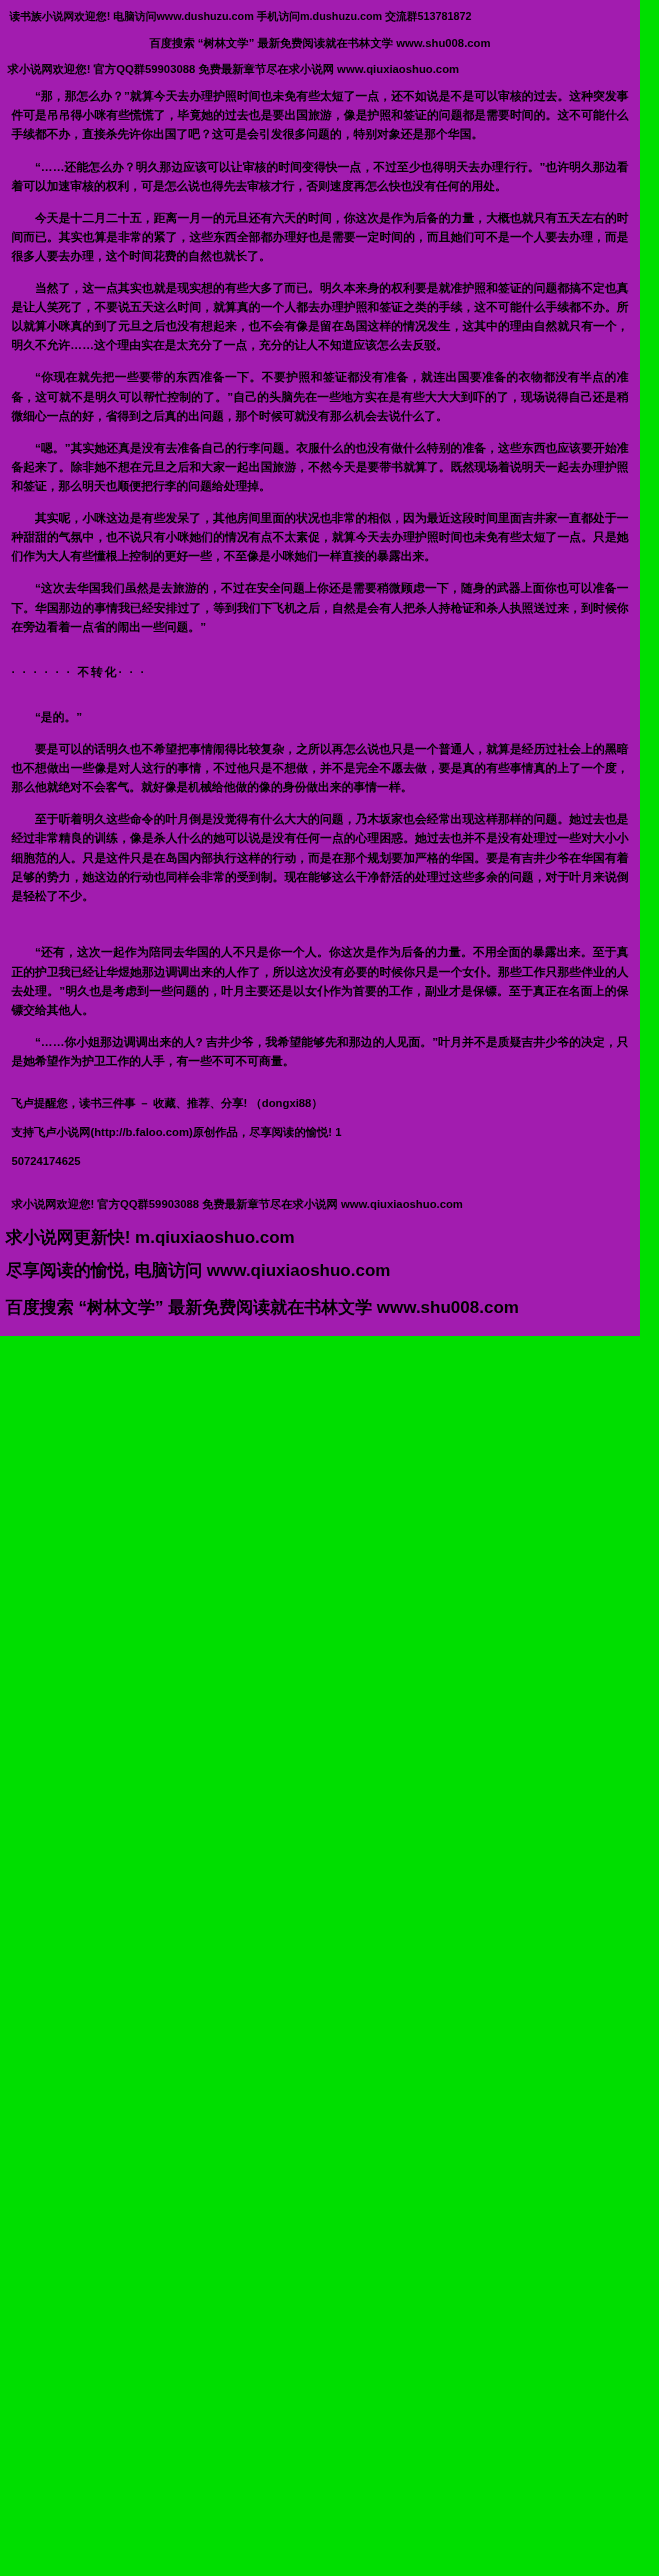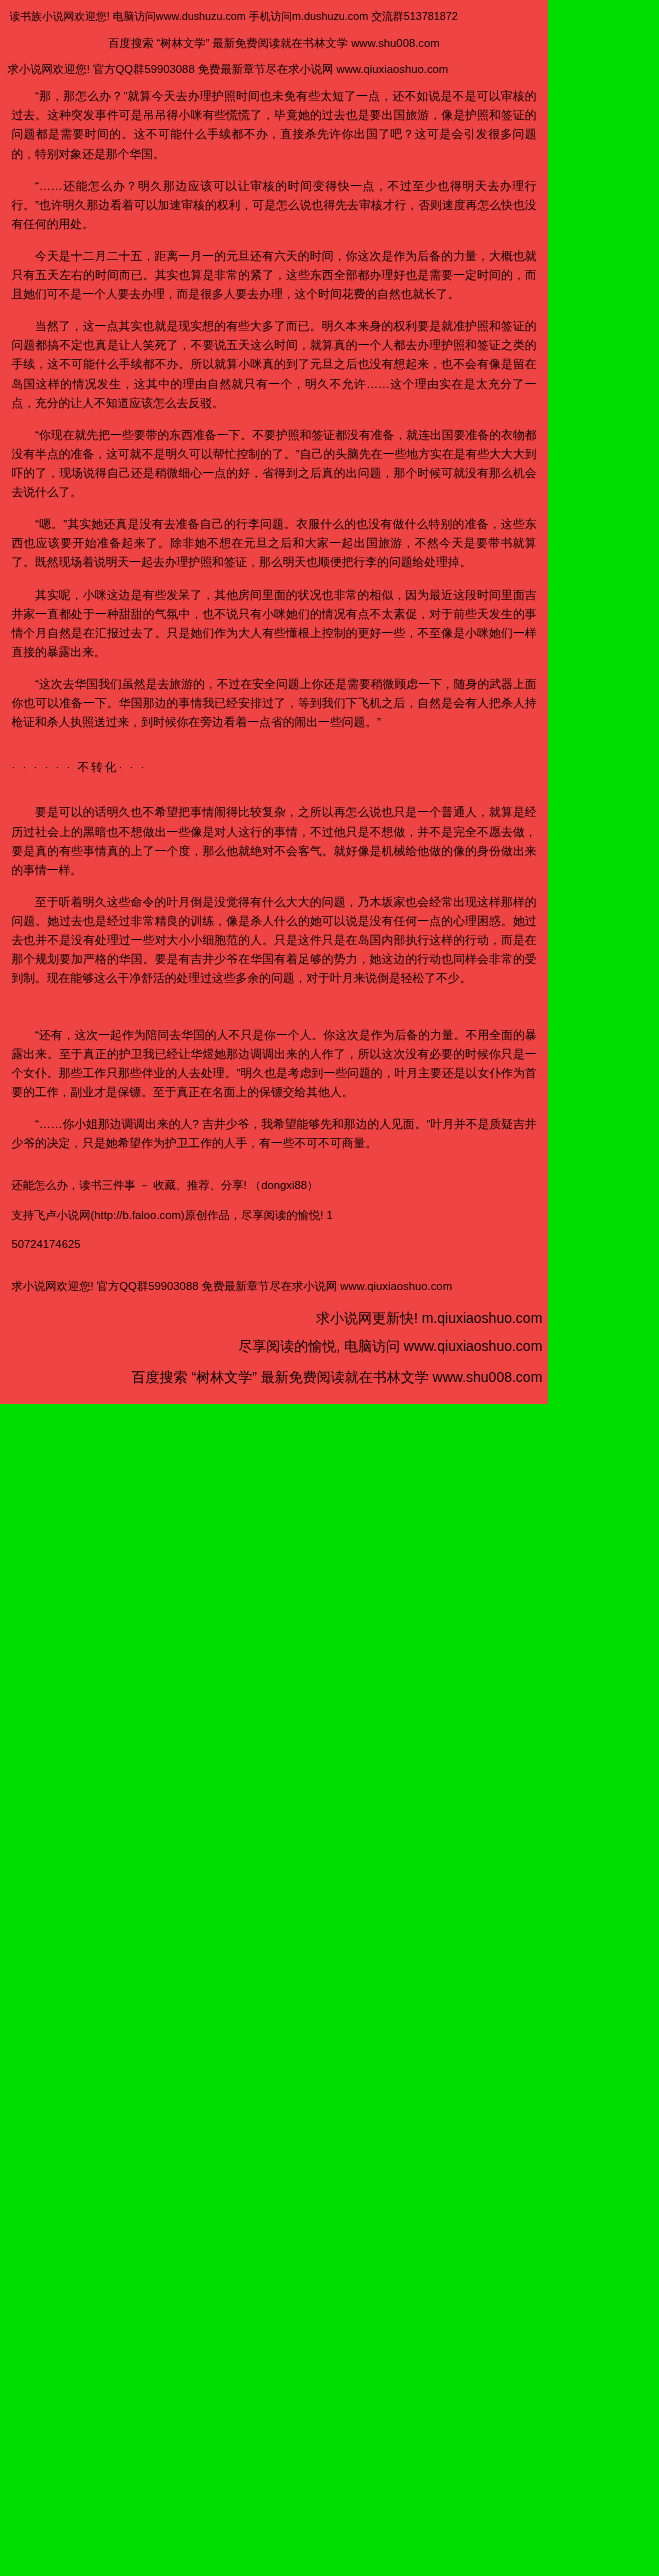--- a/index.html
+++ b/index.html
@@ -8,24 +8,25 @@
     background: #00de00;
   }
   body {
     width: 660px;
     font-family: "Liberation Sans", sans-serif;
     font-size: 11.3px;
     color: #000000;
     line-height: 1.6;
   }
   .page {
-    width: 548px;
+    width: 640px;
     box-sizing: border-box;
     padding: 7.5px 5.7px 9.4px 5.7px;
-    background: #ef4444;
+    background: #a21caf;
+    font-weight: bold;
   }
   .header-line {
     font-size: 10.8px;
     color: #000;
     margin: 0 0 9.4px 3.8px;
     white-space: nowrap;
   }
   .promo {
     font-size: 11.3px;
     color: #000;
@@ -54,23 +55,23 @@
   }
   .footer-block {
     margin-top: 22.6px;
   }
   .footer-line {
     font-size: 11.3px;
     color: #000;
     margin: 0 0 11.3px 5.7px;
   }
   .footer-center {
-    font-size: 14px;
+    font-size: 17px;
     color: #000;
-    text-align: right;
+    text-align: left;
     margin: 0 0 5.7px 0;
   }
   .footer-center.small {
     margin-top: 9.4px;
   }
   .spacer {
     height: 13px;
   }
   .hr-gap {
     height: 24.5px;
@@ -86,37 +87,38 @@
   <div class="promo">百度搜索 “树林文学” 最新免费阅读就在书林文学 www.shu008.com</div>
 
   <div class="promo-left">求小说网欢迎您! 官方QQ群59903088 免费最新章节尽在求小说网 www.qiuxiaoshuo.com</div>
 
   <p class="para">“那，那怎么办？”就算今天去办理护照时间也未免有些太短了一点，还不如说是不是可以审核的过去。这种突发事件可是吊吊得小咪有些慌慌了，毕竟她的过去也是要出国旅游，像是护照和签证的问题都是需要时间的。这不可能什么手续都不办，直接杀先许你出国了吧？这可是会引发很多问题的，特别对象还是那个华国。</p>
   <p class="para">“……还能怎么办？明久那边应该可以让审核的时间变得快一点，不过至少也得明天去办理行行。”也许明久那边看着可以加速审核的权利，可是怎么说也得先去审核才行，否则速度再怎么快也没有任何的用处。</p>
   <p class="para">今天是十二月二十五，距离一月一的元旦还有六天的时间，你这次是作为后备的力量，大概也就只有五天左右的时间而已。其实也算是非常的紧了，这些东西全部都办理好也是需要一定时间的，而且她们可不是一个人要去办理，而是很多人要去办理，这个时间花费的自然也就长了。</p>
   <p class="para">当然了，这一点其实也就是现实想的有些大多了而已。明久本来身的权利要是就准护照和签证的问题都搞不定也真是让人笑死了，不要说五天这么时间，就算真的一个人都去办理护照和签证之类的手续，这不可能什么手续都不办。所以就算小咪真的到了元旦之后也没有想起来，也不会有像是留在岛国这样的情况发生，这其中的理由自然就只有一个，明久不允许……这个理由实在是太充分了一点，充分的让人不知道应该怎么去反驳。</p>
   <p class="para">“你现在就先把一些要带的东西准备一下。不要护照和签证都没有准备，就连出国要准备的衣物都没有半点的准备，这可就不是明久可以帮忙控制的了。”自己的头脑先在一些地方实在是有些大大大到吓的了，现场说得自己还是稍微细心一点的好，省得到之后真的出问题，那个时候可就没有那么机会去说什么了。</p>
   <p class="para">“嗯。”其实她还真是没有去准备自己的行李问题。衣服什么的也没有做什么特别的准备，这些东西也应该要开始准备起来了。除非她不想在元旦之后和大家一起出国旅游，不然今天是要带书就算了。既然现场着说明天一起去办理护照和签证，那么明天也顺便把行李的问题给处理掉。</p>
-  <p class="para">其实呢，小咪这边是有些发呆了，其他房间里面的状况也非常的相似，因为最近这段时间里面吉井家一直都处于一种甜甜的气氛中，也不说只有小咪她们的情况有点不太素促，对于前些天发生的事情个月自然是在汇报过去了。只是她们作为大人有些懂根上控制的更好一些，不至像是小咪她们一样直接的暴露出来。</p>
+  <p class="para">其实呢，小咪这边是有些发呆了，其他房间里面的状况也非常的相似，因为最近这段时间里面吉井家一直都处于一种甜甜的气氛中，也不说只有小咪她们的情况有点不太素促，就算今天去办理护照时间也未免有些太短了一点。只是她们作为大人有些懂根上控制的更好一些，不至像是小咪她们一样直接的暴露出来。</p>
   <p class="para">“这次去华国我们虽然是去旅游的，不过在安全问题上你还是需要稍微顾虑一下，随身的武器上面你也可以准备一下。华国那边的事情我已经安排过了，等到我们下飞机之后，自然是会有人把杀人持枪证和杀人执照送过来，到时候你在旁边看着一点省的闹出一些问题。”</p>
 
   <div class="spacer"></div>
   <p class="para dots noindent">· · · · · · 不转化· · ·</p>
   <div class="spacer"></div>
 
+  <p class="para">“是的。”</p>
   <p class="para">要是可以的话明久也不希望把事情闹得比较复杂，之所以再怎么说也只是一个普通人，就算是经历过社会上的黑暗也不想做出一些像是对人这行的事情，不过他只是不想做，并不是完全不愿去做，要是真的有些事情真的上了一个度，那么他就绝对不会客气。就好像是机械给他做的像的身份做出来的事情一样。</p>
   <p class="para">至于听着明久这些命令的叶月倒是没觉得有什么大大的问题，乃木坂家也会经常出现这样那样的问题。她过去也是经过非常精良的训练，像是杀人什么的她可以说是没有任何一点的心理困惑。她过去也并不是没有处理过一些对大小小细胞范的人。只是这件只是在岛国内部执行这样的行动，而是在那个规划要加严格的华国。要是有吉井少爷在华国有着足够的势力，她这边的行动也同样会非常的受到制。现在能够这么干净舒活的处理过这些多余的问题，对于叶月来说倒是轻松了不少。</p>
 
   <div class="hr-gap"></div>
 
   <p class="para">“还有，这次一起作为陪同去华国的人不只是你一个人。你这次是作为后备的力量。不用全面的暴露出来。至于真正的护卫我已经让华煜她那边调调出来的人作了，所以这次没有必要的时候你只是一个女仆。那些工作只那些伴业的人去处理。”明久也是考虑到一些问题的，叶月主要还是以女仆作为首要的工作，副业才是保镖。至于真正在名面上的保镖交给其他人。</p>
   <p class="para">“……你小姐那边调调出来的人? 吉井少爷，我希望能够先和那边的人见面。”叶月并不是质疑吉井少爷的决定，只是她希望作为护卫工作的人手，有一些不可不可商量。</p>
 
   <div class="footer-block">
-    <div class="footer-line">还能怎么办，读书三件事 － 收藏、推荐、分享! （dongxi88）</div>
+    <div class="footer-line">飞卢提醒您，读书三件事 － 收藏、推荐、分享! （dongxi88）</div>
     <div class="footer-line">支持飞卢小说网(http://b.faloo.com)原创作品，尽享阅读的愉悦! 1</div>
     <div class="footer-line">50724174625</div>
 
     <div class="spacer"></div>
 
     <div class="footer-line">求小说网欢迎您! 官方QQ群59903088 免费最新章节尽在求小说网 www.qiuxiaoshuo.com</div>
     <div class="footer-center">求小说网更新快! m.qiuxiaoshuo.com</div>
     <div class="footer-center">尽享阅读的愉悦, 电脑访问 www.qiuxiaoshuo.com</div>
     <div class="footer-center small">百度搜索 “树林文学” 最新免费阅读就在书林文学 www.shu008.com</div>
   </div>

